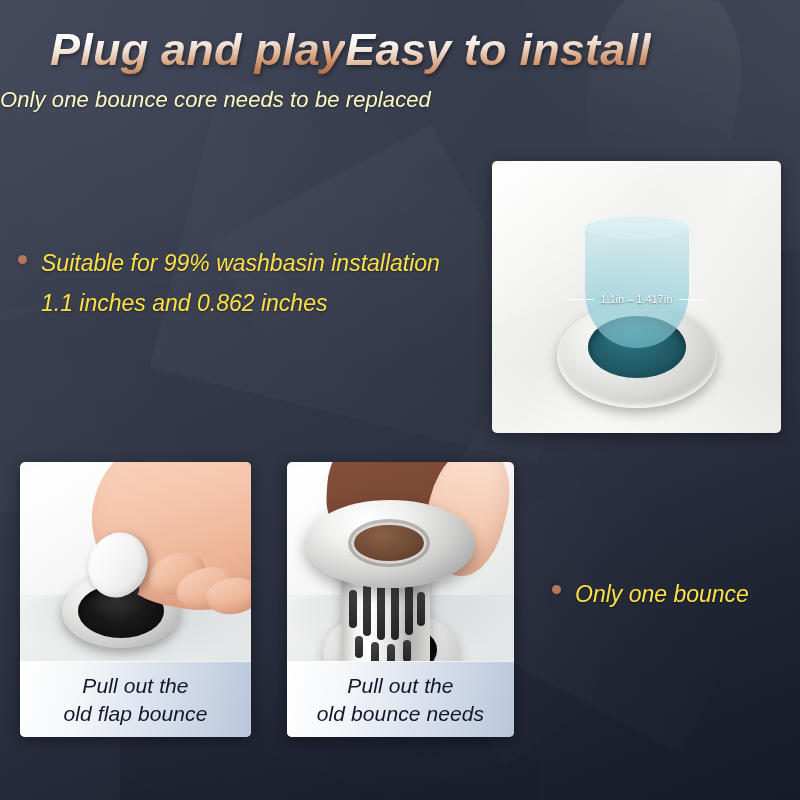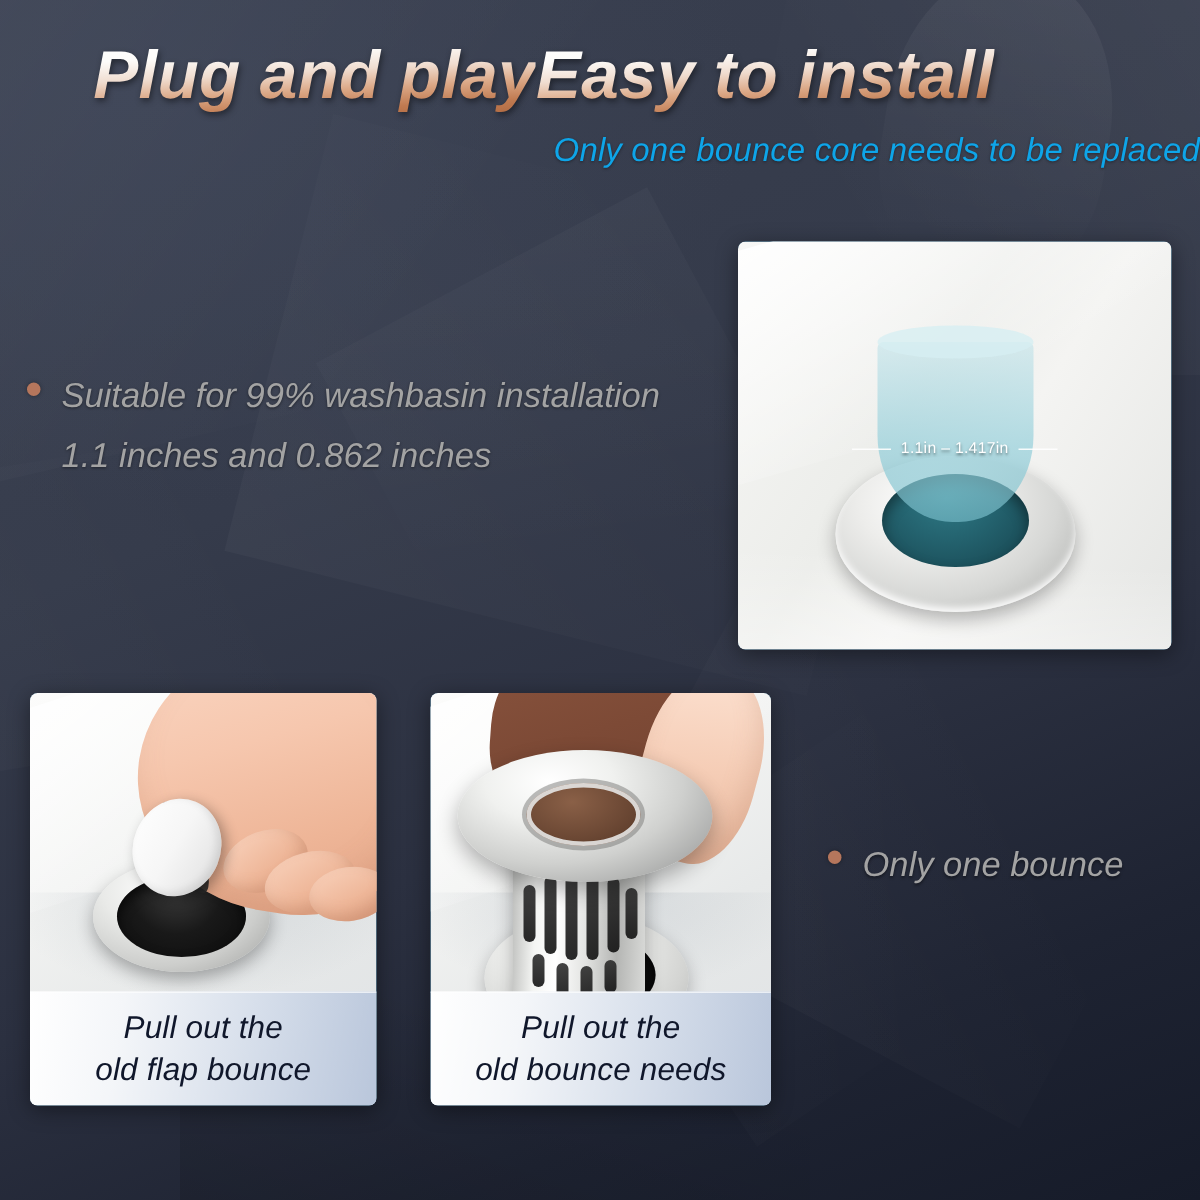--- a/index.html
+++ b/index.html
@@ -41,57 +41,57 @@
         background:linear-gradient(120deg,rgba(255,255,255,.024),rgba(255,255,255,0) 76%);
         transform:rotate(-34deg); }
   .f8 { bottom:-40px; left:120px; width:420px; height:180px;
         background:linear-gradient(10deg,rgba(0,0,0,.14),rgba(0,0,0,0) 80%);
         transform:skewY(6deg); }
   .f9 { top:300px; left:-60px; width:280px; height:200px;
         background:linear-gradient(70deg,rgba(255,255,255,.022),rgba(255,255,255,0) 78%);
         transform:rotate(-9deg); }
 
   
-  .title-wrap { position:absolute; top:24px; left:0; width:701px; text-align:center;margin-left:12px; }
+  .title-wrap { position:absolute; top:24px; left:0; width:701px; text-align:center; }
   .title {
     display:inline-block;
     font-size:45px; font-weight:bold; font-style:italic;
     letter-spacing:.2px;
     background:linear-gradient(177deg,#ffffff 0%,#fdfcfa 26%,#f0ddd0 46%,#dba785 66%,#c07a50 85%,#b06a42 100%);
     -webkit-background-clip:text; background-clip:text;
     -webkit-text-fill-color:transparent; color:transparent;
     filter:drop-shadow(1px 2px 2px rgba(0,0,0,.45));
   }
   .subtitle {
-    position:absolute; top:87px; left:0; width:800px; text-align:right;
-    font-size:22px; font-style:italic; color:#0ea5e9;
+    position:absolute; top:87px; left:0; width:800px; text-align:left;
+    font-size:22px; font-style:italic; color:#fef9c3;
     letter-spacing:.1px;
     text-shadow:0 1px 2px rgba(0,0,0,.4);
   }
 
   
   .bullet-block { position:absolute; }
   .bullet-block.left  { top:243px; left:18px; width:470px; }
-  .bullet-block.right { top:555px; left:552px; width:240px; }
+  .bullet-block.right { top:573px; left:552px; width:240px; }
   .bullet-row { display:flex; align-items:flex-start; }
   .dot {
     width:9px; height:9px; border-radius:50%;
     background:#b5765c; flex:0 0 auto;
     margin-top:12px; margin-right:14px;
     box-shadow:0 0 3px rgba(0,0,0,.35);
   }
-  .btxt { color:#a3a3a3; font-style:italic; text-shadow:0 1px 2px rgba(0,0,0,.45); }
+  .btxt { color:#fde047; font-style:italic; text-shadow:0 1px 2px rgba(0,0,0,.45); }
   .bullet-block.left  .btxt { font-size:23px; line-height:40px; }
   .bullet-block.right .btxt { font-size:23px; line-height:42px; }
 
   
   .panel {
     position:absolute; border-radius:5px; overflow:hidden;
     box-shadow:0 3px 14px rgba(0,0,0,.42);
-    background:#0c4a6e;
+    background:#000000;
   }
   .panel-hero  { top:161px; left:492px; width:289px; height:272px; }
   .panel-stepA { top:462px; left:20px;  width:231px; height:275px; }
   .panel-stepB { top:462px; left:287px; width:227px; height:275px; }
 
   .photo { position:absolute; inset:0; overflow:hidden; }
 
   
   .hero-bg {
     position:absolute; inset:0;

